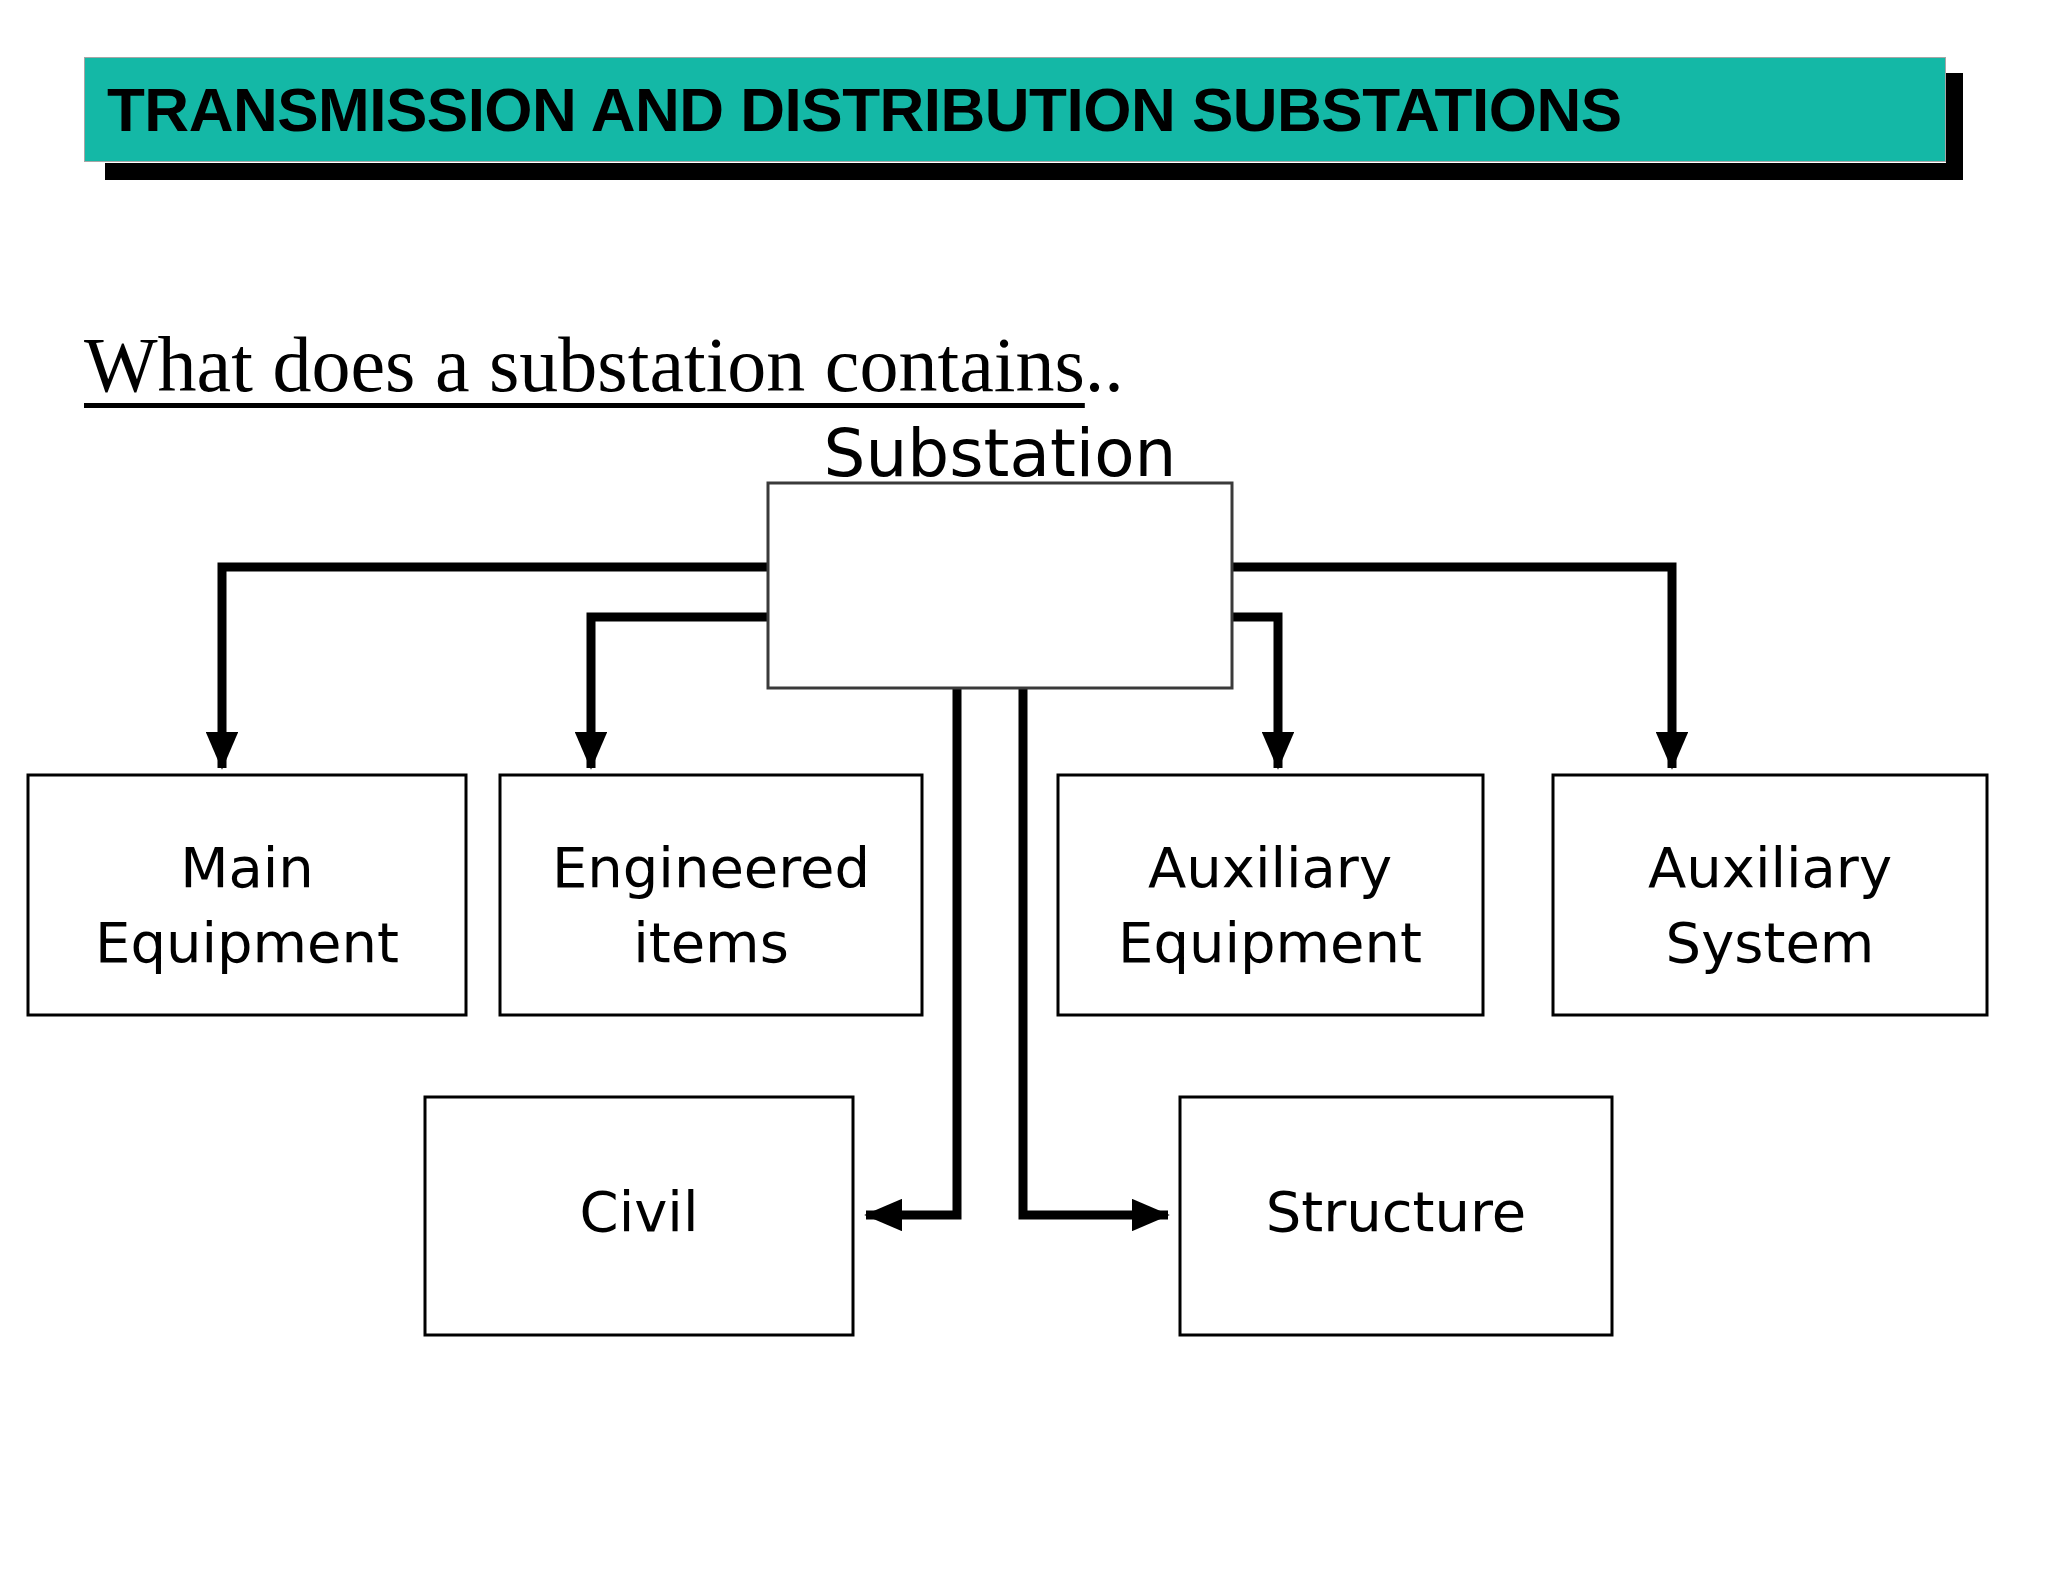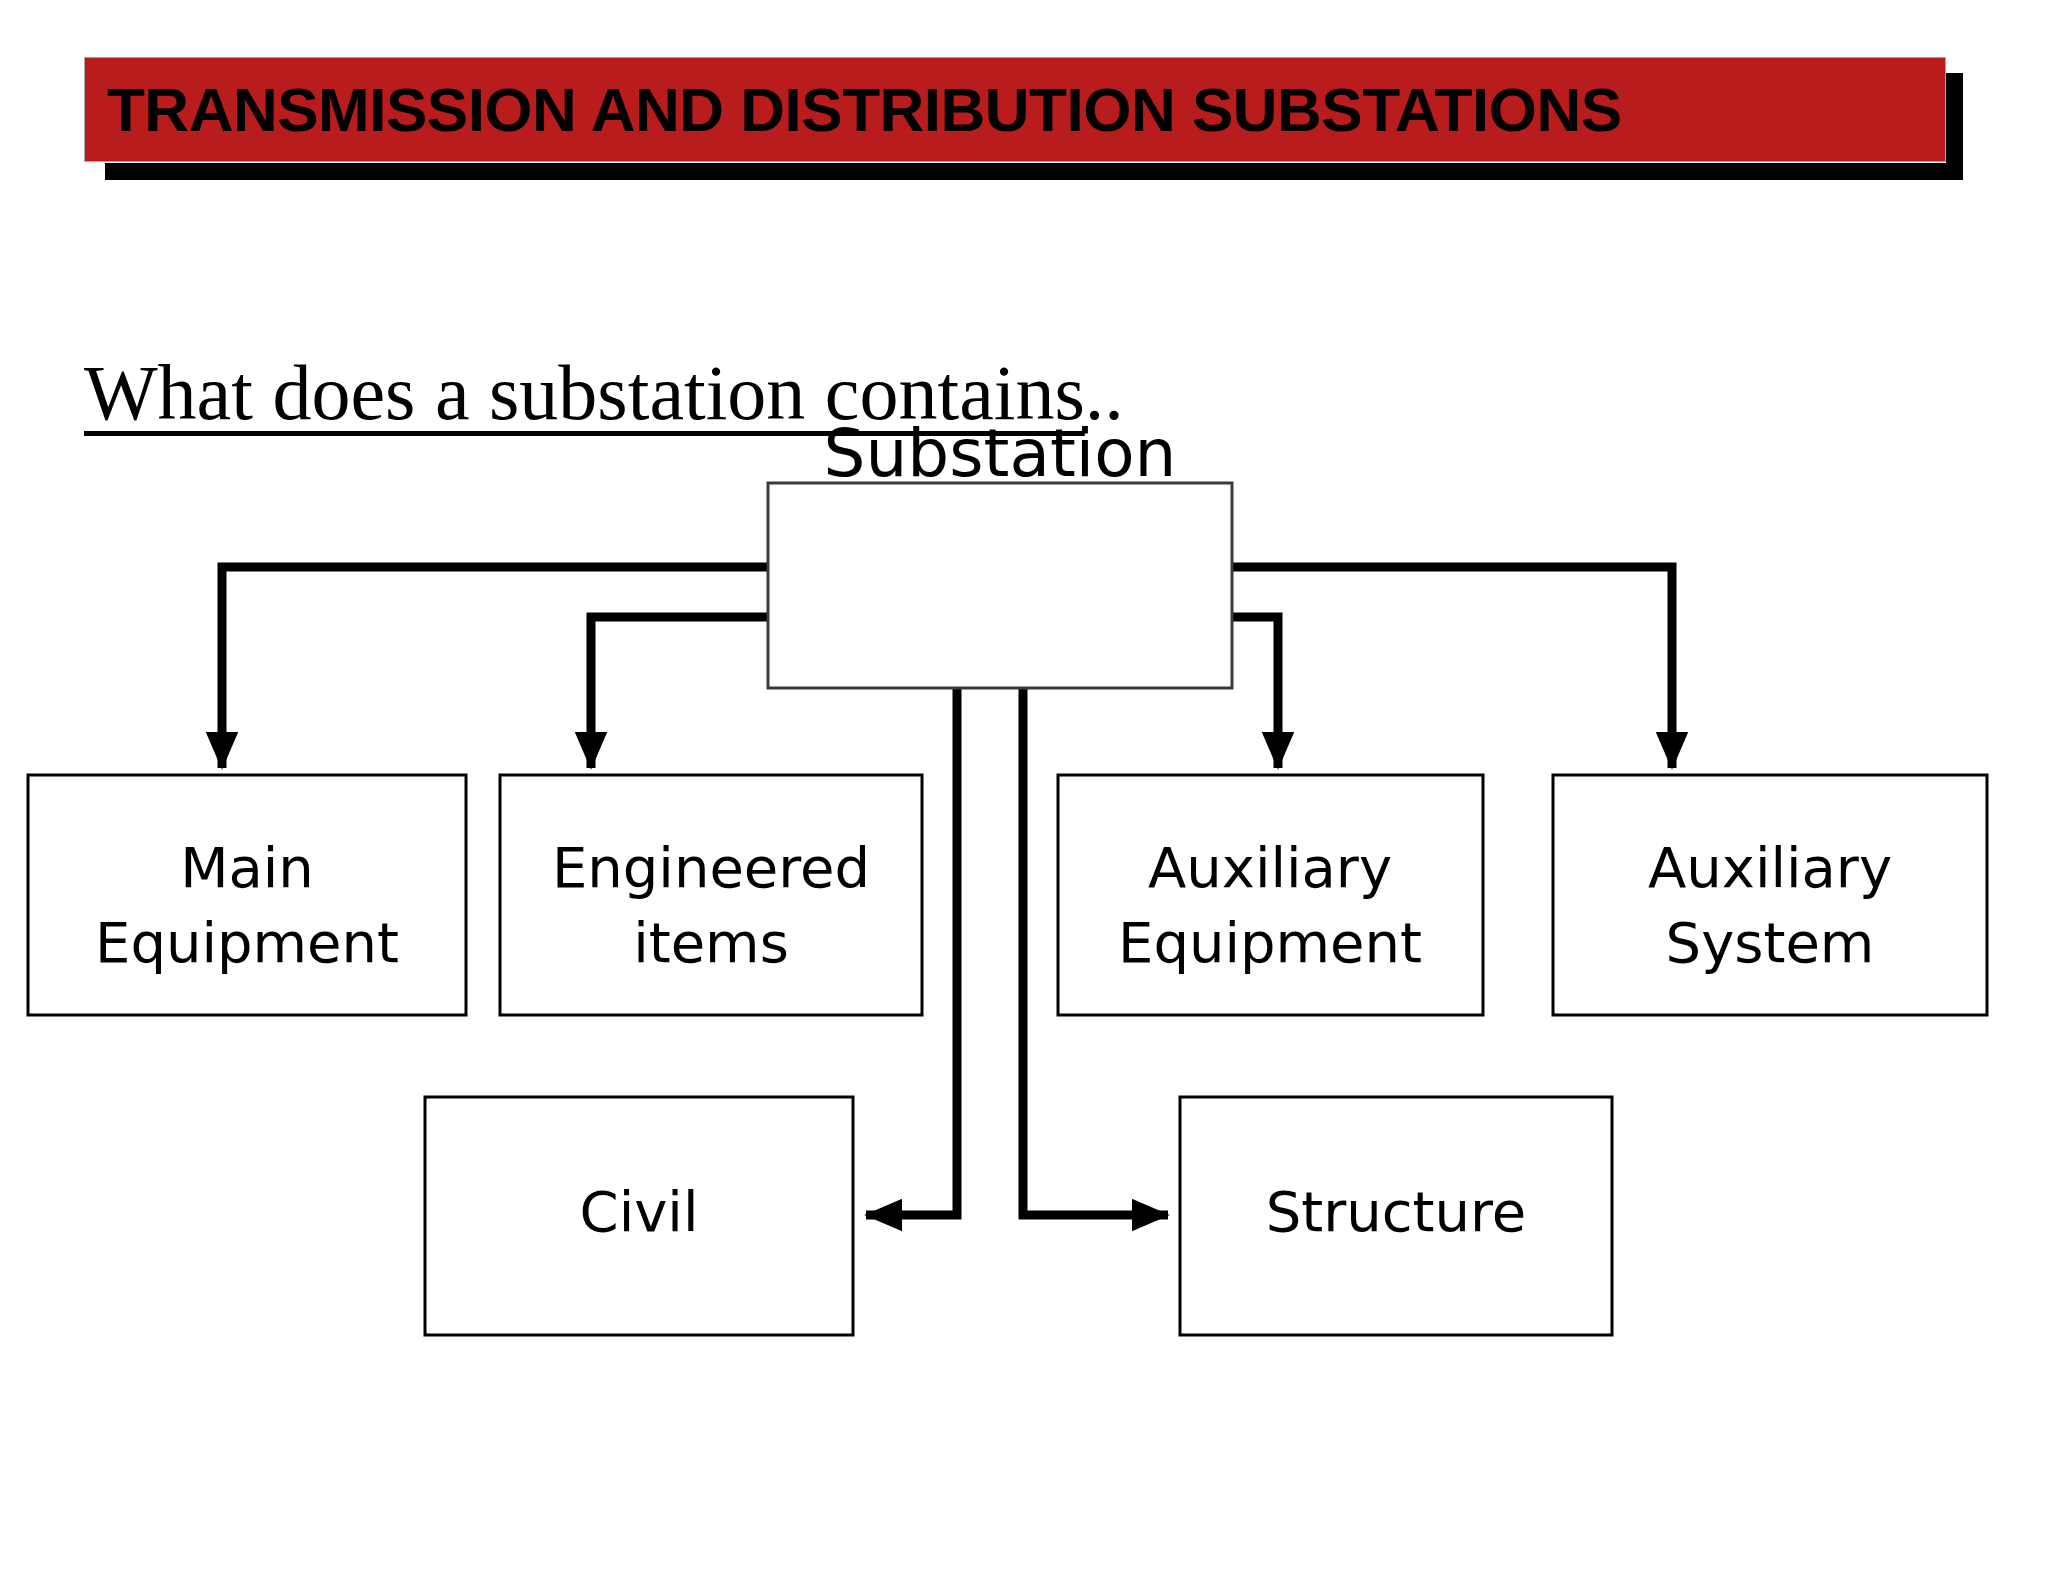--- a/index.html
+++ b/index.html
@@ -16,21 +16,21 @@
   }
 
   
   #title-banner {
     position: absolute;
     left: 84px;
     top: 57px;
     width: 1862px;
     height: 105px;
     box-sizing: border-box;
-    background: #b91c1c;
+    background: #14b8a6;
     border: 1px solid #a6a6a6;
     z-index: 2;
   }
   #title-banner-shadow-bottom {
     position: absolute;
     left: 105px;
     top: 163px;
     width: 1858px;
     height: 17px;
     background: #000000;
@@ -56,21 +56,21 @@
     letter-spacing: -0.5px;
     color: #000000;
     white-space: nowrap;
     line-height: 1;
   }
 
   
   #subheading {
     position: absolute;
     left: 84px;
-    top: 352px;
+    top: 324px;
     font-family: "Liberation Serif", serif;
     font-size: 78px;
     color: #000000;
     white-space: nowrap;
     line-height: 1.05;
   }
   #subheading .underlined {
     text-decoration: underline;
     text-decoration-thickness: 5px;
     text-underline-offset: 12px;

